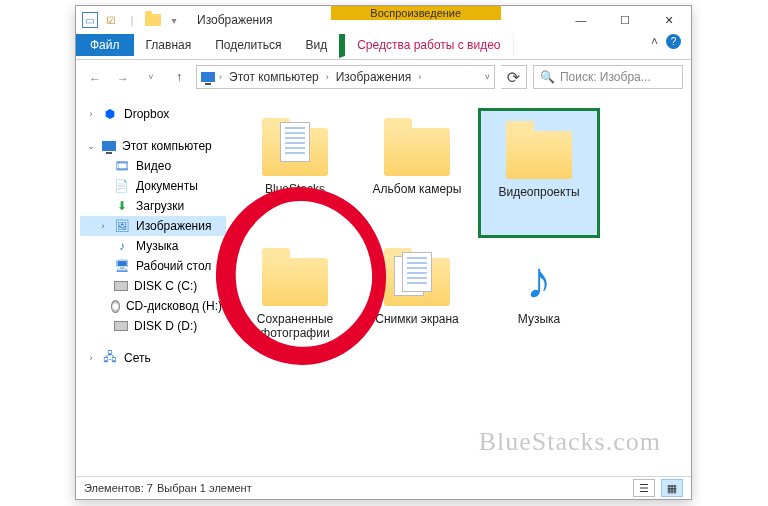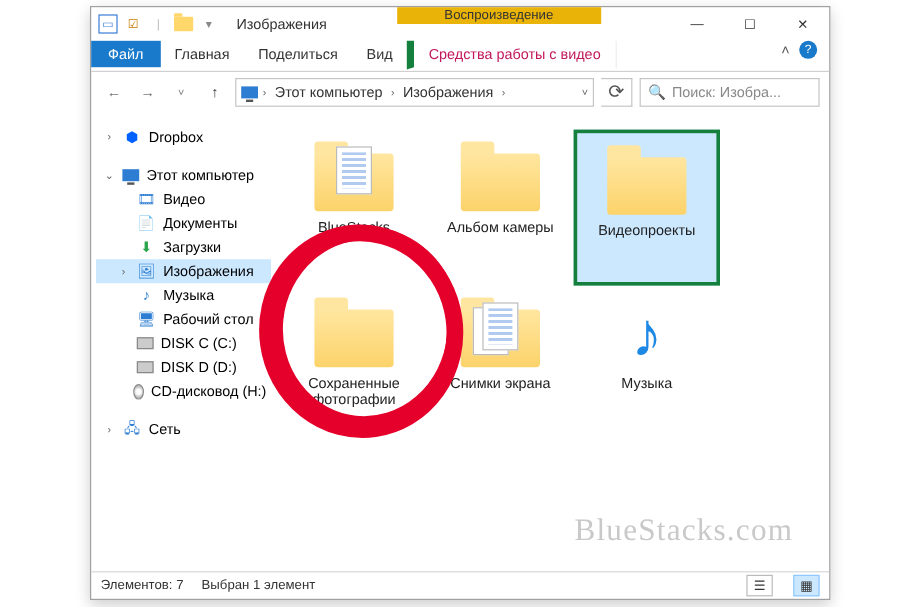--- a/index.html
+++ b/index.html
@@ -52,21 +52,21 @@
   .folder-big::before { content:""; position:absolute; top:-10px; left:0; width:28px; height:12px; background:#ffe6a0; border-radius:3px 3px 0 0; }
   .folder-peek { position:absolute; top:-6px; left:18px; width:30px; height:40px; background:#fff; border:1px solid #bbb; }
   .folder-peek .stripes { position:absolute; inset:4px; background: repeating-linear-gradient(#3b7dd8 0 2px, transparent 2px 5px); opacity:.4; }
   .folder-peek2 { position:absolute; top:-2px; left:10px; width:30px; height:40px; background:#fff; border:1px solid #bbb; }
   .music-note { color:#1e88e5; font-size:52px; line-height:1; }
   .item .label { line-height:1.2; max-width:110px; word-wrap:break-word; color:#222; }
   
   .annot { position:absolute; left:130px; top:175px; width:190px; height:190px; pointer-events:none; }
   .watermark { position:absolute; right:30px; bottom:42px; font-size:26px; color:#c9c9c9; font-family: Georgia, serif; letter-spacing:1px; }
   
-  .status { height:23px; border-top:1px solid #d8d8d8; display:flex; align-items:center; font-size:11px; padding:0 8px; gap:15px; color:#333; }
+  .status { height:23px; border-top:1px solid #d8d8d8; display:flex; align-items:center; font-size:11px; padding:0 8px; gap:4px; color:#333; }
   .status .spacer { flex:1; }
   .view-toggle { width:22px; height:18px; border:1px solid #bbb; display:flex; align-items:center; justify-content:center; margin-left:2px; }
   .view-toggle.active { background:#cce8ff; border-color:#8fc7ff; }
   
   .i-dropbox { color:#0061ff; }
   .i-monitor { width:14px; height:10px; background:#2d7dd2; display:inline-block; position:relative; }
   .i-monitor::after{content:"";position:absolute;bottom:-3px;left:4px;width:6px;height:2px;background:#555;}
   .i-disk { width:14px;height:10px;background:#ccc;border:1px solid #888;display:inline-block;}
   .i-cd { width:13px;height:13px;border-radius:50%;background:radial-gradient(circle,#fff 30%,#bbb 70%);border:1px solid #888;display:inline-block;}
 </style>
@@ -177,27 +177,27 @@
               <span class="nav-icon" style="color:#2d7dd2;">🖥</span>
               <span>Рабочий стол</span>
             </div>
             <div class="nav-item">
               <span class="exp"></span>
               <span class="i-disk"></span>
               <span>DISK C (C:)</span>
             </div>
             <div class="nav-item">
               <span class="exp"></span>
+              <span class="i-cd"></span>
+              <span>CD-дисковод (H:)</span>
+            </div>
+            <div class="nav-item">
+              <span class="exp"></span>
               <span class="i-disk"></span>
               <span>DISK D (D:)</span>
-            </div>
-            <div class="nav-item">
-              <span class="exp"></span>
-              <span class="i-cd"></span>
-              <span>CD-дисковод (H:)</span>
             </div>
           </div>
       </div>
       <div class="nav-group">
         <div class="nav-item root">
           <span class="exp">›</span>
           <span class="nav-icon" style="color:#2d7dd2;">🖧</span>
           <span>Сеть</span>
         </div>
       </div>

